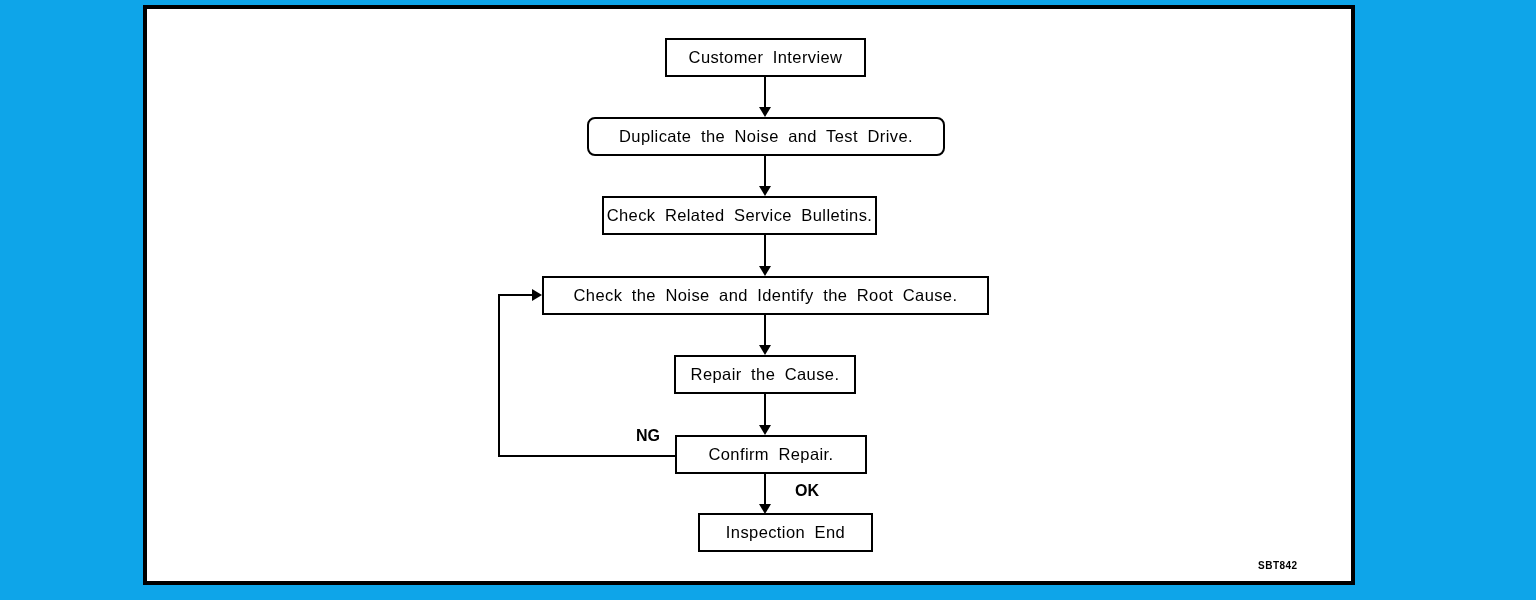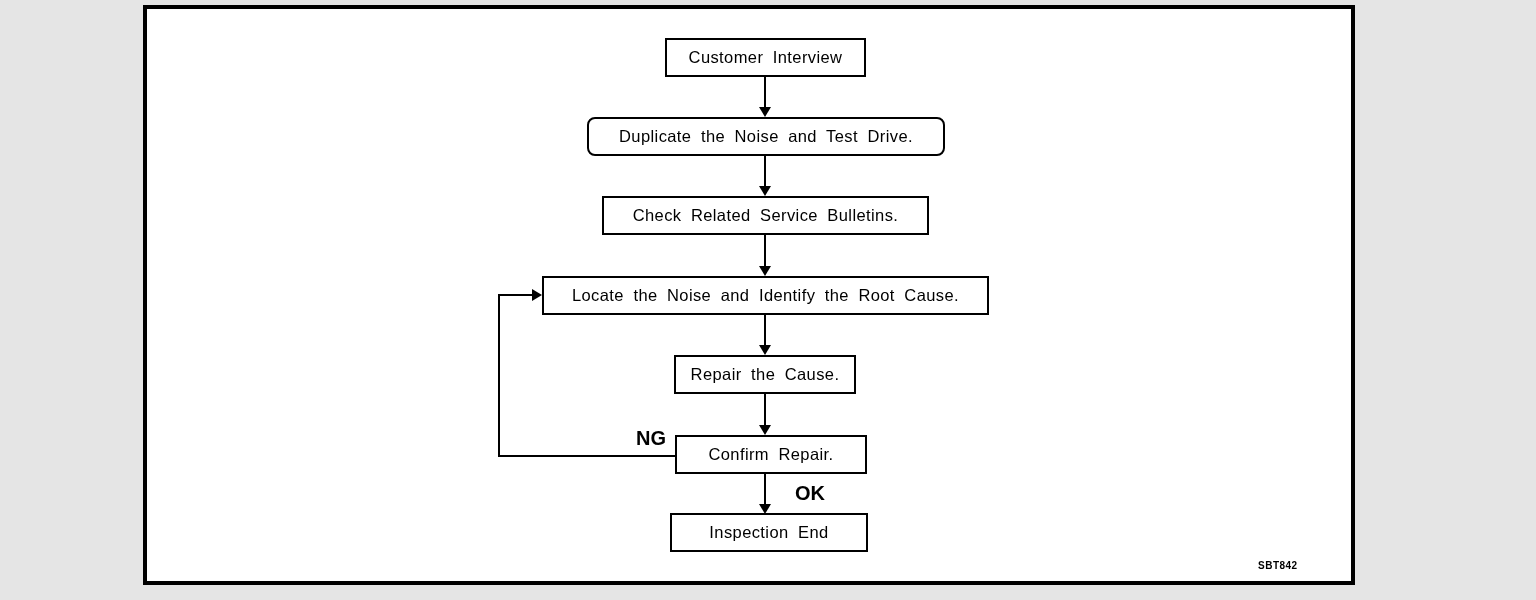--- a/index.html
+++ b/index.html
@@ -7,21 +7,21 @@
     padding: 0;
     background: #ffffff;
   }
   body {
     font-family: "Liberation Sans", sans-serif;
   }
   #page {
     position: relative;
     width: 1536px;
     height: 600px;
-    background: #e5e5e5;
+    background: #0ea5e9;
     overflow: hidden;
   }
   
   #figure-frame {
     position: absolute;
     left: 143px;
     top: 5px;
     width: 1212px;
     height: 580px;
     border: 4px solid #000000;
@@ -70,21 +70,21 @@
     position: absolute;
     width: 0;
     height: 0;
     border-top: 6px solid transparent;
     border-bottom: 6px solid transparent;
     border-left: 10px solid #000000;
   }
   
   .edge-label {
     position: absolute;
-    font-size: 20px;
+    font-size: 16px;
     font-weight: bold;
     color: #000000;
     white-space: nowrap;
     line-height: 1;
   }
   
   #figure-caption {
     position: absolute;
     font-size: 10px;
     font-weight: bold;
@@ -107,29 +107,29 @@
     <div class="vline" style="left:617px; top:68px; height:30px;"></div>
     <div class="arrow-down" style="left:612px; top:98px;"></div>
 
     <div class="node" style="left:440px; top:108px; width:358px; height:39px;border-radius:8px;">
       <span class="node-label">Duplicate the Noise and Test Drive.</span>
     </div>
 
     <div class="vline" style="left:617px; top:147px; height:30px;"></div>
     <div class="arrow-down" style="left:612px; top:177px;"></div>
 
-    <div class="node" style="left:455px; top:187px; width:327px; height:39px;">
+    <div class="node" style="left:455px; top:187px; width:275px; height:39px;">
       <span class="node-label">Check Related Service Bulletins.</span>
     </div>
 
     <div class="vline" style="left:617px; top:226px; height:31px;"></div>
     <div class="arrow-down" style="left:612px; top:257px;"></div>
 
     <div class="node" style="left:395px; top:267px; width:447px; height:39px;">
-      <span class="node-label">Locate the Noise and Identify the Root Cause.</span>
+      <span class="node-label">Check the Noise and Identify the Root Cause.</span>
     </div>
 
     <div class="vline" style="left:617px; top:306px; height:30px;"></div>
     <div class="arrow-down" style="left:612px; top:336px;"></div>
 
     <div class="node" style="left:527px; top:346px; width:182px; height:39px;">
       <span class="node-label">Repair the Cause.</span>
     </div>
 
     <div class="vline" style="left:617px; top:385px; height:31px;"></div>
@@ -146,20 +146,20 @@
     <div class="hline" style="left:351px; top:285px; width:34px;"></div>
     <div class="arrow-right" style="left:385px; top:280px;"></div>
 
     <div class="edge-label" style="left:489px; top:419px;">NG</div>
 
     <div class="vline" style="left:617px; top:465px; height:30px;"></div>
     <div class="arrow-down" style="left:612px; top:495px;"></div>
 
     <div class="edge-label" style="left:636px; top:474px;margin-left:12px;">OK</div>
 
-    <div class="node" style="left:523px; top:504px; width:198px; height:39px;">
+    <div class="node" style="left:551px; top:504px; width:175px; height:39px;">
       <span class="node-label">Inspection End</span>
     </div>
 
     <div id="figure-caption" style="left:1111px; top:551px;">SBT842</div>
 
   </div>
 </div>
 
 </body></html>

